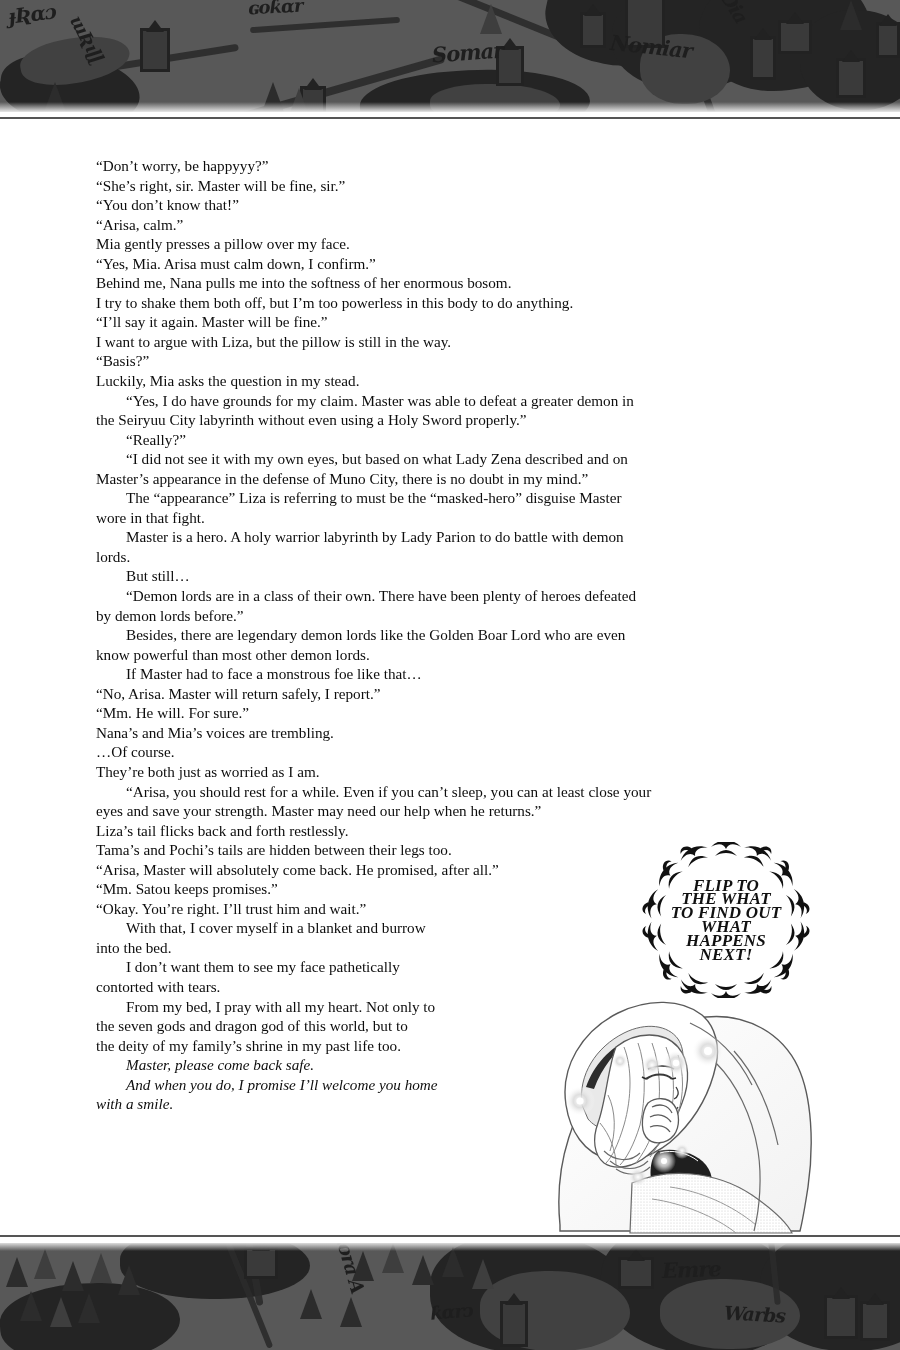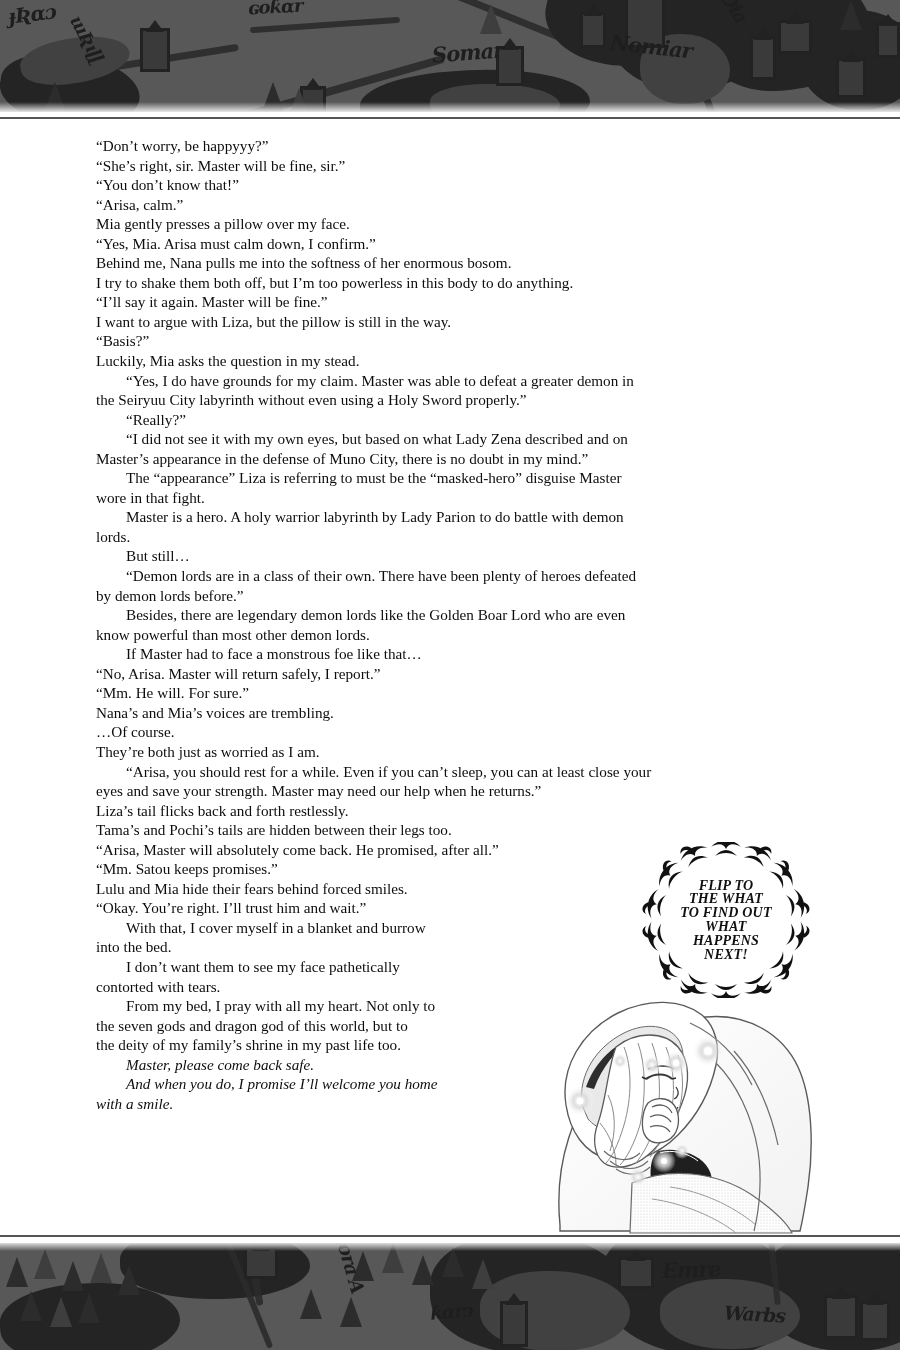--- a/index.html
+++ b/index.html
@@ -85,21 +85,21 @@
     height: 2px;
     background: #555555;
   }
   #header-rule { top: 117px; }
   #footer-rule { top: 1235px; }
 
   
   #text-column {
     position: absolute;
     left: 96px;
-    top: 136px;
+    top: 156px;
     width: 694px;
   }
   .ln {
     font-size: 15.2px;
     line-height: 19.55px;
     text-align: left;
     margin: 0;
     white-space: pre-wrap;
   }
   .ln.ind { text-indent: 30px; }
@@ -129,21 +129,21 @@
     position: absolute;
     left: 0; top: 0;
     width: 172px; height: 156px;
     display: flex;
     flex-direction: column;
     align-items: center;
     justify-content: center;
     font-family: "Liberation Serif", "DejaVu Serif", serif;
     font-weight: bold;
     font-style: italic;
-    font-size: 14px;
+    font-size: 17px;
     line-height: 13.8px;
     color: #111;
     letter-spacing: .2px;
     text-align: center;
   }
 </style>
 </head>
 <body>
 
 <div id="header-band" class="map-band">
@@ -225,21 +225,20 @@
     <div class="ln">“Mm. He will. For sure.”</div>
     <div class="ln">Nana’s and Mia’s voices are trembling.</div>
     <div class="ln">…Of course.</div>
     <div class="ln">They’re both just as worried as I am.</div>
     <div class="ln ind">“Arisa, you should rest for a while. Even if you can’t sleep, you can at least close your</div>
     <div class="ln">eyes and save your strength. Master may need our help when he returns.”</div>
     <div class="ln">Liza’s tail flicks back and forth restlessly.</div>
     <div class="ln">Tama’s and Pochi’s tails are hidden between their legs too.</div>
     <div class="ln">“Arisa, Master will absolutely come back. He promised, after all.”</div>
     <div class="ln">“Mm. Satou keeps promises.”</div>
-    <div class="ln">Lulu and Mia hide their fears behind forced smiles.</div>
     <div class="ln">“Okay. You’re right. I’ll trust him and wait.”</div>
     <div class="ln ind narrow">With that, I cover myself in a blanket and burrow</div>
     <div class="ln narrow">into the bed.</div>
     <div class="ln ind narrow">I don’t want them to see my face pathetically</div>
     <div class="ln narrow">contorted with tears.</div>
     <div class="ln ind narrow">From my bed, I pray with all my heart. Not only to</div>
     <div class="ln narrow">the seven gods and dragon god of this world, but to</div>
     <div class="ln narrow">the deity of my family’s shrine in my past life too.</div>
     <div class="ln ind it narrow">Master, please come back safe.</div>
     <div class="ln ind it narrow">And when you do, I promise I’ll welcome you home</div>

